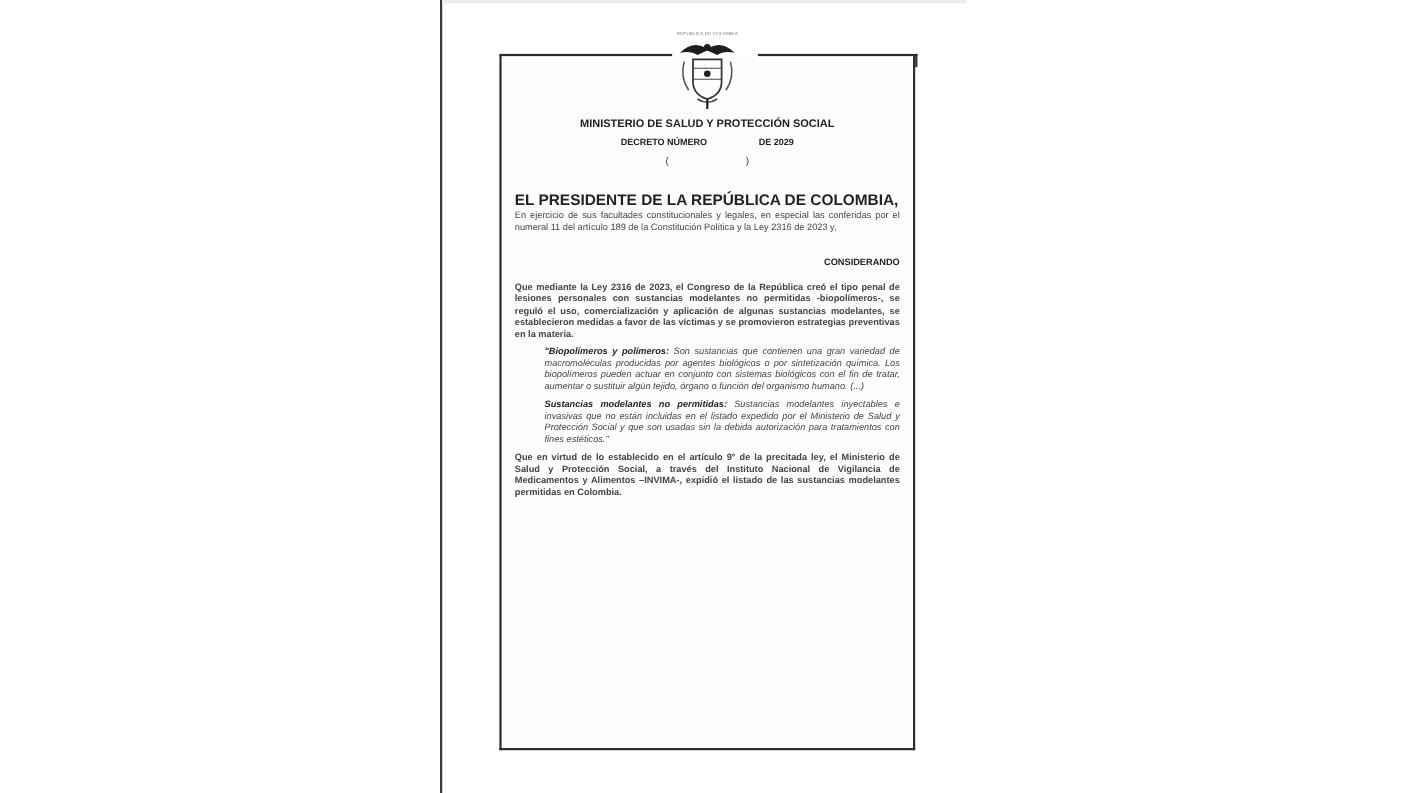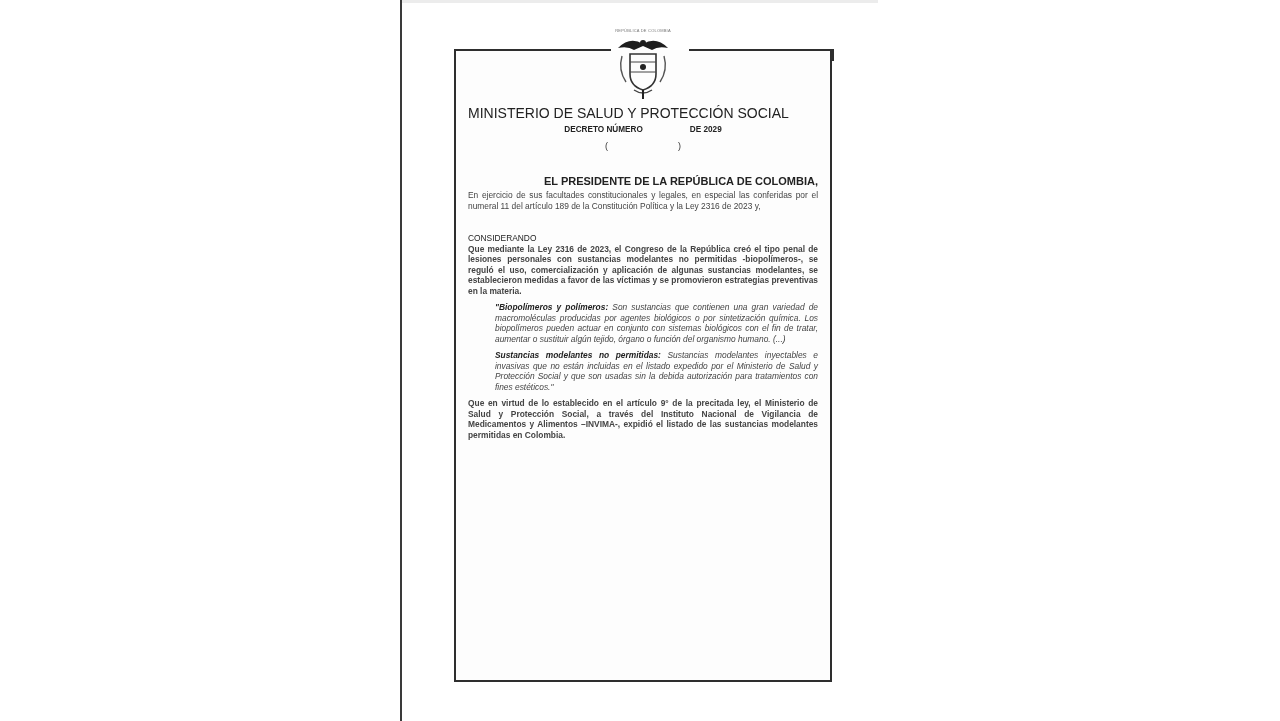--- a/index.html
+++ b/index.html
@@ -15,28 +15,28 @@
     }
     .top-line-left { position: absolute; left: 454px; top: 49px; width: 157px; height: 2px; background: #2e2e2e; }
     .top-line-right { position: absolute; left: 689px; top: 49px; width: 145px; height: 2px; background: #2e2e2e; }
     .right-edge { position: absolute; left: 832px; top: 49px; width: 2px; height: 12px; background: #2e2e2e; }
     .coat {
       position: absolute; left: 608px; top: 28px; width: 70px; height: 74px; text-align: center;
     }
     .coat-caption { font-size: 4px; color: #777; letter-spacing: 0.2px; white-space: nowrap; }
     .coat svg { display: block; margin: 1px auto 0; }
     .content { position: absolute; left: 468px; top: 108px; width: 350px; font-size: 8.4px; line-height: 10.5px; color: #444; }
-    .h-ministry { font-size: 14px; font-weight: normal; color: #222; margin-bottom: 6px; }
+    .h-ministry { font-size: 10px; font-weight: bold; text-align: center; color: #222; margin-bottom: 6px; }
     .h-decree { font-size: 8.2px; font-weight: bold; color: #222; display: flex; justify-content: center; gap: 47px; margin-bottom: 6px; }
     .parens { display: flex; justify-content: center; gap: 70px; font-size: 9px; color: #333; margin-bottom: 24px; }
     .summary { text-align: center; padding: 0 4px; margin-bottom: 24px; }
-    .h-president { font-size: 11px; font-weight: bold; text-align: right; color: #222; margin-bottom: 4px; }
+    .h-president { font-size: 14px; font-weight: bold; text-align: left; color: #222; margin-bottom: 4px; }
     .justify { text-align: justify; }
     .preamble { margin-bottom: 22px; }
-    .h-considering { font-size: 8.4px; font-weight: normal; text-align: left; color: #222; margin-bottom: 0; }
+    .h-considering { font-size: 8.4px; font-weight: bold; text-align: right; color: #222; margin-bottom: 12px; }
     .para { margin-bottom: 6px; font-weight: bold; }
     .quote { margin-left: 27px; font-style: italic; text-align: justify; margin-bottom: 6px; }
     .quote b { font-style: italic; color: #222; }
   </style>
 </head>
 <body>
 
 <div class="viewer-edge"></div>
 <div class="top-strip"></div>
 

